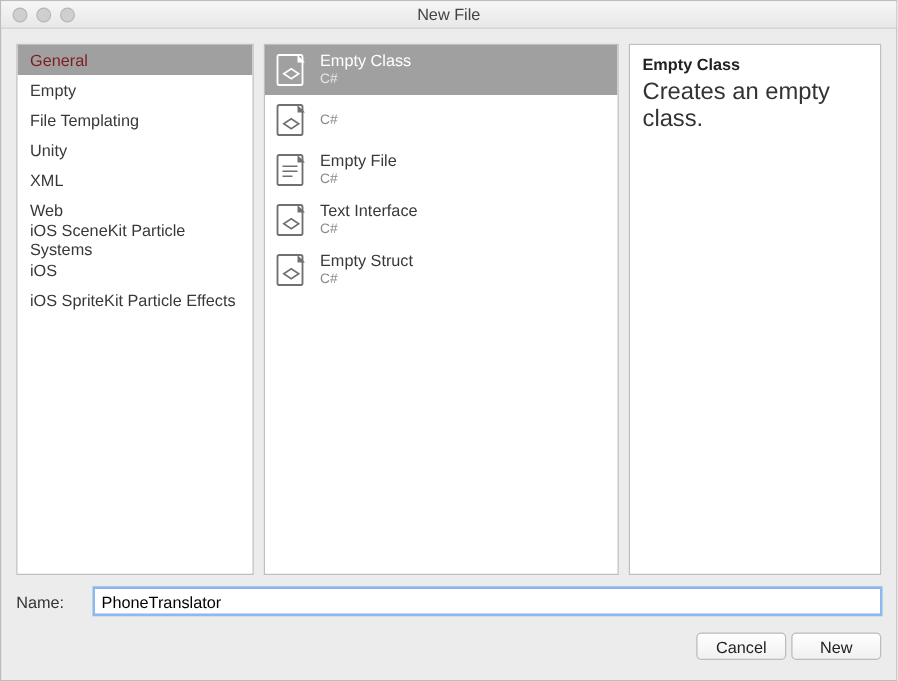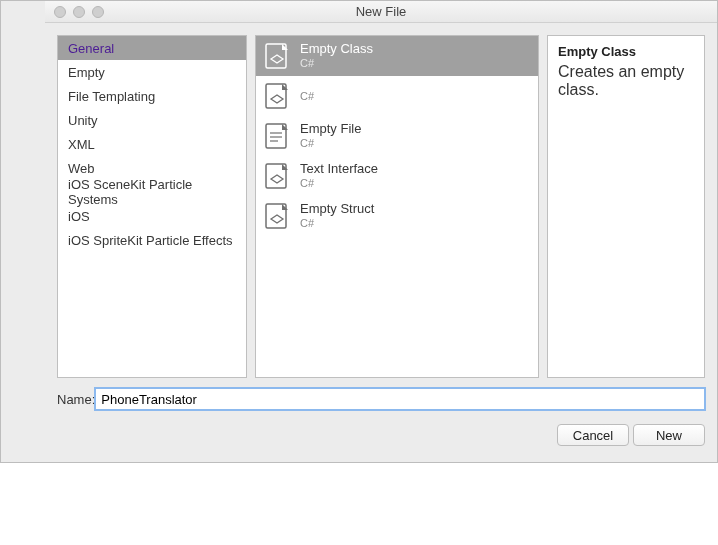--- a/index.html
+++ b/index.html
@@ -6,25 +6,24 @@
   html, body { margin: 0; padding: 0; }
   body {
     font-family: -apple-system, "Helvetica Neue", Helvetica, Arial, sans-serif;
     font-size: 13px;
     color: #333;
     background: #fff;
     width: 718px; height: 545px;
     overflow: hidden;
   }
   .window {
-    width: 718px; height: 463px;
+    width: 718px; height: 545px;
     background: #ececec;
     display: flex; flex-direction: column;
     border: 1px solid #bdbdbd;
-    padding-left: 44px;
   }
   
   .titlebar {
     height: 22px;
     background: linear-gradient(#f6f6f6, #e8e8e8);
     display: flex; align-items: center;
     position: relative;
     border-bottom: 1px solid #d0d0d0;
   }
   .traffic-lights {
@@ -63,21 +62,21 @@
   .cat-item {
     height: 24px;
     display: flex; align-items: center;
     padding: 0 10px;
     font-size: 13px;
     color: #383838;
     cursor: default;
   }
   .cat-item.selected {
     background: #a0a0a0;
-    color: #4c1d95;
+    color: #7f1d1d;
   }
   
   .tpl-item {
     display: flex; align-items: center;
     height: 40px;
     padding: 0 8px;
     gap: 10px;
     cursor: default;
   }
   .tpl-item.selected { background: #a0a0a0; }
@@ -86,26 +85,26 @@
     flex-shrink: 0;
   }
   .tpl-text { display: flex; flex-direction: column; line-height: 1.15; }
   .tpl-name { font-size: 13px; color: #383838; }
   .tpl-sub  { font-size: 11px; color: #8a8a8a; }
   .tpl-item.selected .tpl-name { color: #fff; }
   .tpl-item.selected .tpl-sub  { color: #e6e6e6; }
   
   .details { padding: 8px 10px; }
   .detail-title { font-weight: 600; font-size: 13px; color: #222; margin-bottom: 4px; }
-  .detail-desc  { font-size: 16px; color: #333; }
+  .detail-desc  { font-size: 19px; color: #333; }
   
   .name-row {
     display: flex; align-items: center;
     padding: 4px 12px 8px 12px;
-    gap: 0;
+    gap: 24px;
   }
   .name-label { font-size: 13px; color: #333; }
   .name-input {
     flex: 1;
     height: 22px;
     border: 1px solid #8b5cf6;
     outline: 2px solid #8cb9ee;
     outline-offset: -1px;
     padding: 1px 5px;
     font-size: 13px;

